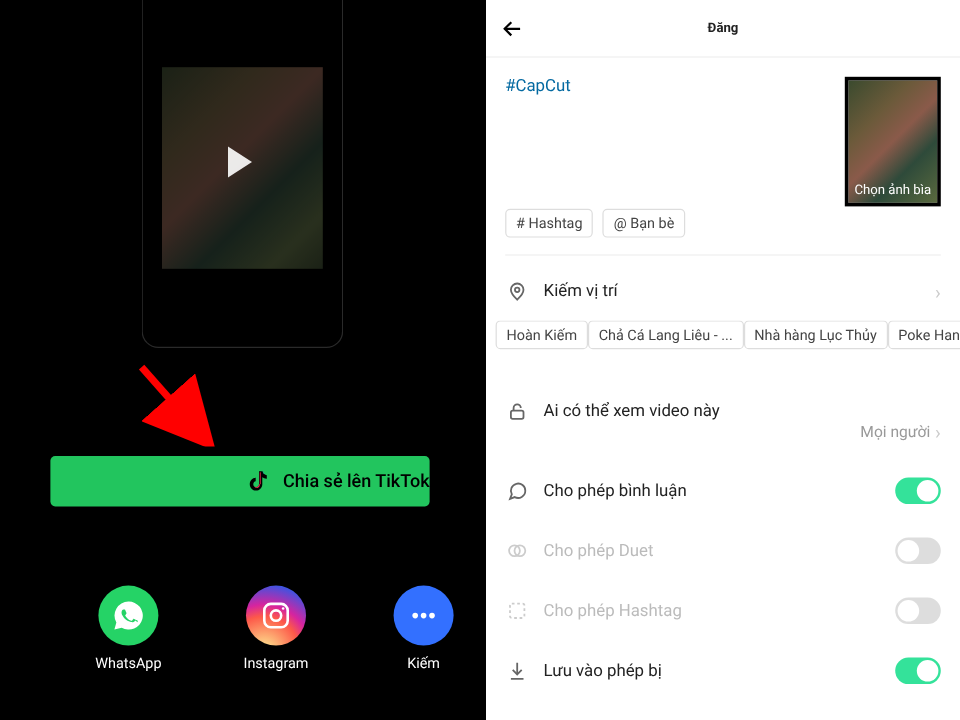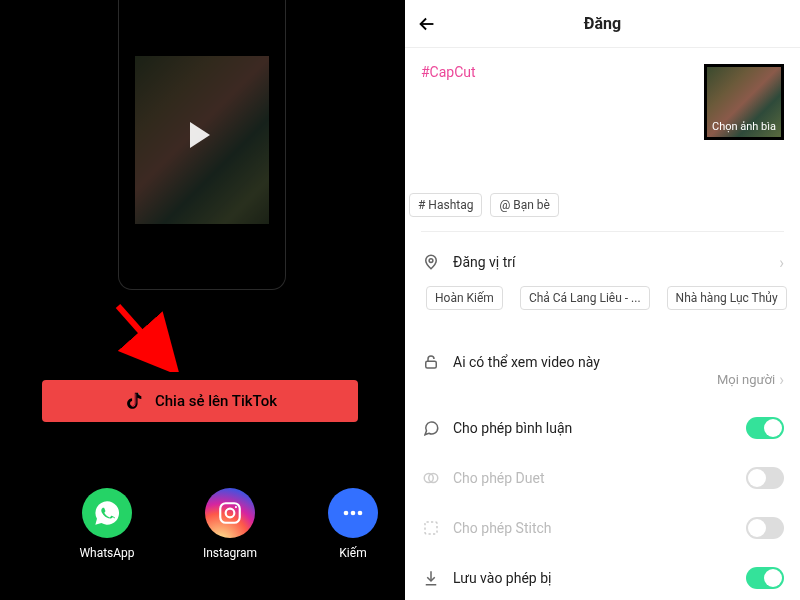--- a/index.html
+++ b/index.html
@@ -44,25 +44,25 @@
   .arrow {
     position: absolute;
     left: 112px; top: 302px;
     width: 70px; height: 70px;
     pointer-events: none;
   }
   .share-btn {
     position: absolute;
     left: 42px; top: 380px;
     width: 316px; height: 42px;
-    background: #ef4444;
+    background: #22c55e;
     border-radius: 4px;
     display: flex;
     align-items: center;
-    justify-content: center;
+    justify-content: flex-end;
     gap: 10px;
     color: #000;
     font-size: 15px;
     font-weight: 500;
   }
   .share-btn svg { width: 22px; height: 22px; }
   .share-row {
     position: absolute;
     left: 0; bottom: 40px;
     width: 460px;
@@ -100,47 +100,46 @@
     overflow: hidden;
   }
   .hdr {
     height: 48px;
     display: flex;
     align-items: center;
     justify-content: center;
     border-bottom: 1px solid #eee;
     position: relative;
     font-weight: 700;
-    font-size: 16px;
+    font-size: 11px;
   }
   .back {
     position: absolute; left: 10px; top: 12px;
     width: 24px; height: 24px;
     display: flex; align-items: center; justify-content: center;
     font-size: 22px;
   }
   .caption-area {
     padding: 16px 16px 0 16px;
     display: flex;
     gap: 12px;
     min-height: 118px;
   }
-  .caption-text { flex: 1; font-size: 14px; color:#ec4899; }
+  .caption-text { flex: 1; font-size: 14px; color:#0369a1; }
   .cover {
-    width: 80px; height: 76px;
+    width: 80px; height: 108px;
     background: linear-gradient(135deg,#3a4a2e,#6b5a3a 30%,#8a5a4a 50%,#2e4a3a 70%,#5a6a3e);
     border: 3px solid #000;
     position: relative;
     display:flex; align-items:flex-end; justify-content:center;
     color:#fff; font-size:11px; padding-bottom:4px;
   }
   .chips {
     display: flex; gap: 8px;
-    padding: 2px 16px 14px 4px;
-    margin-top: 25px;
+    padding: 2px 16px 14px 16px;
   }
   .chip {
     border: 1px solid #ddd;
     border-radius: 4px;
     padding: 4px 8px;
     font-size: 12px;
     color: #444;
     display: flex; align-items:center; gap:4px;
   }
   .divider {
@@ -155,21 +154,21 @@
     gap: 12px;
     color: #222;
   }
   .row.dim { color: #bbb; }
   .row .ico { width:20px; height:20px; display:flex; align-items:center; justify-content:center; flex:0 0 20px; color:#666;}
   .row.dim .ico { color:#ccc; }
   .row .label { flex:1; }
   .row .tail { color:#999; font-size:13px; display:flex; align-items:center; gap:4px;margin-top:36px;}
   .chev { color:#ccc; font-size:16px; }
   .loc-chips {
-    display:flex; gap:17px; padding: 0 0 10px 21px;
+    display:flex; gap:0; padding: 0 0 10px 8px;
     overflow:hidden; white-space:nowrap;
   }
   .loc-chips .chip { flex:0 0 auto; }
   .toggle {
     width: 38px; height: 22px; border-radius: 12px;
     position: relative; flex: 0 0 38px;
   }
   .toggle::after{
     content:""; position:absolute; top:2px;
     width:18px; height:18px; border-radius:50%; background:#fff;
@@ -261,21 +260,21 @@
   </div>
   <div class="divider"></div>
 
   <div class="row">
     <span class="ico">
       <svg width="18" height="18" viewBox="0 0 24 24" fill="none" stroke="currentColor" stroke-width="2">
           <path d="M12 21s-7-6.5-7-11a7 7 0 1 1 14 0c0 4.5-7 11-7 11z"></path>
           <circle cx="12" cy="10" r="2.5"></circle>
         </svg>
     </span>
-    <span class="label">Đăng vị trí</span>
+    <span class="label">Kiếm vị trí</span>
     <span class="chev">›</span>
   </div>
   <div class="loc-chips">
     <div class="chip">Hoàn Kiếm</div>
     <div class="chip">Chả Cá Lang Liêu - ...</div>
     <div class="chip">Nhà hàng Lục Thủy</div>
     <div class="chip">Poke Hanoi</div>
   </div>
 
   <div class="row">
@@ -312,21 +311,21 @@
     <span class="label">Cho phép Duet</span>
     <div class="toggle off"></div>
   </div>
 
   <div class="row dim">
     <span class="ico">
       <svg width="18" height="18" viewBox="0 0 24 24" fill="none" stroke="currentColor" stroke-width="2">
           <rect x="4" y="4" width="16" height="16" rx="2" stroke-dasharray="3 3"></rect>
         </svg>
     </span>
-    <span class="label">Cho phép Stitch</span>
+    <span class="label">Cho phép Hashtag</span>
     <div class="toggle off"></div>
   </div>
 
   <div class="row">
     <span class="ico">
       <svg width="18" height="18" viewBox="0 0 24 24" fill="none" stroke="currentColor" stroke-width="2">
           <path d="M12 3v12"></path>
           <path d="M7 11l5 5 5-5"></path>
           <path d="M5 21h14"></path>
         </svg>

